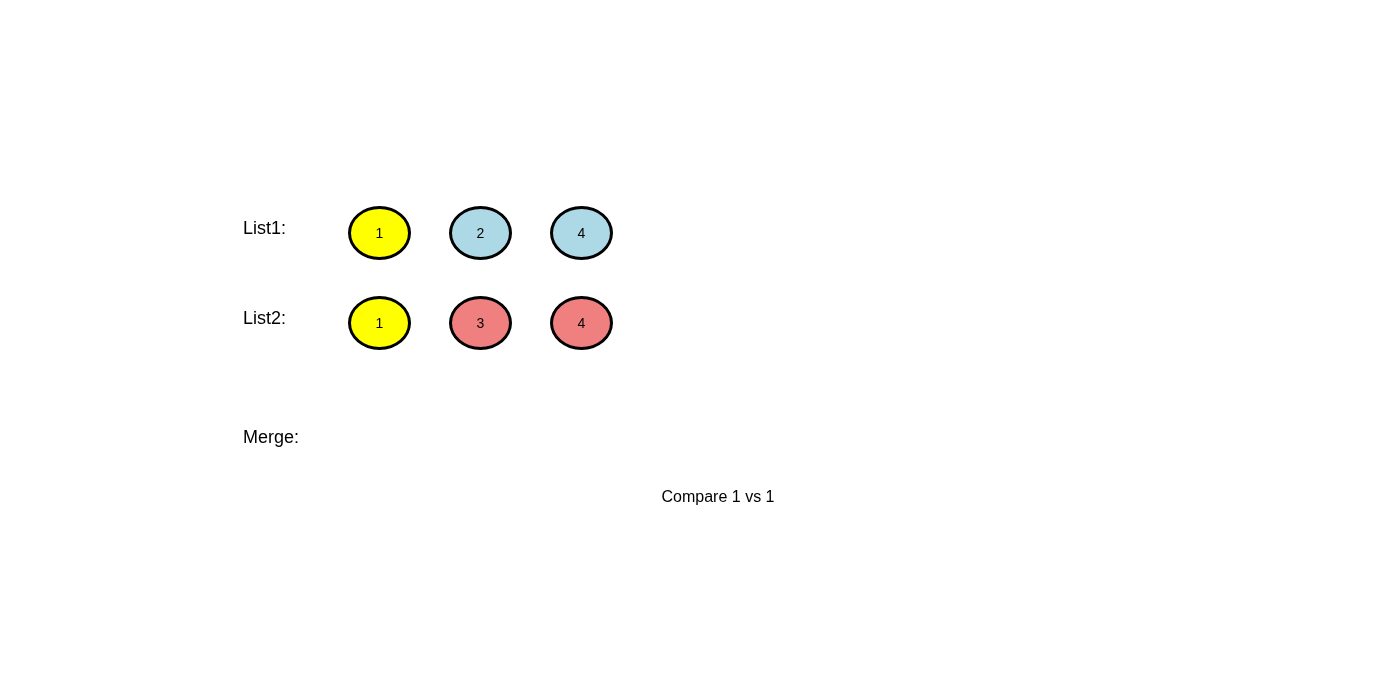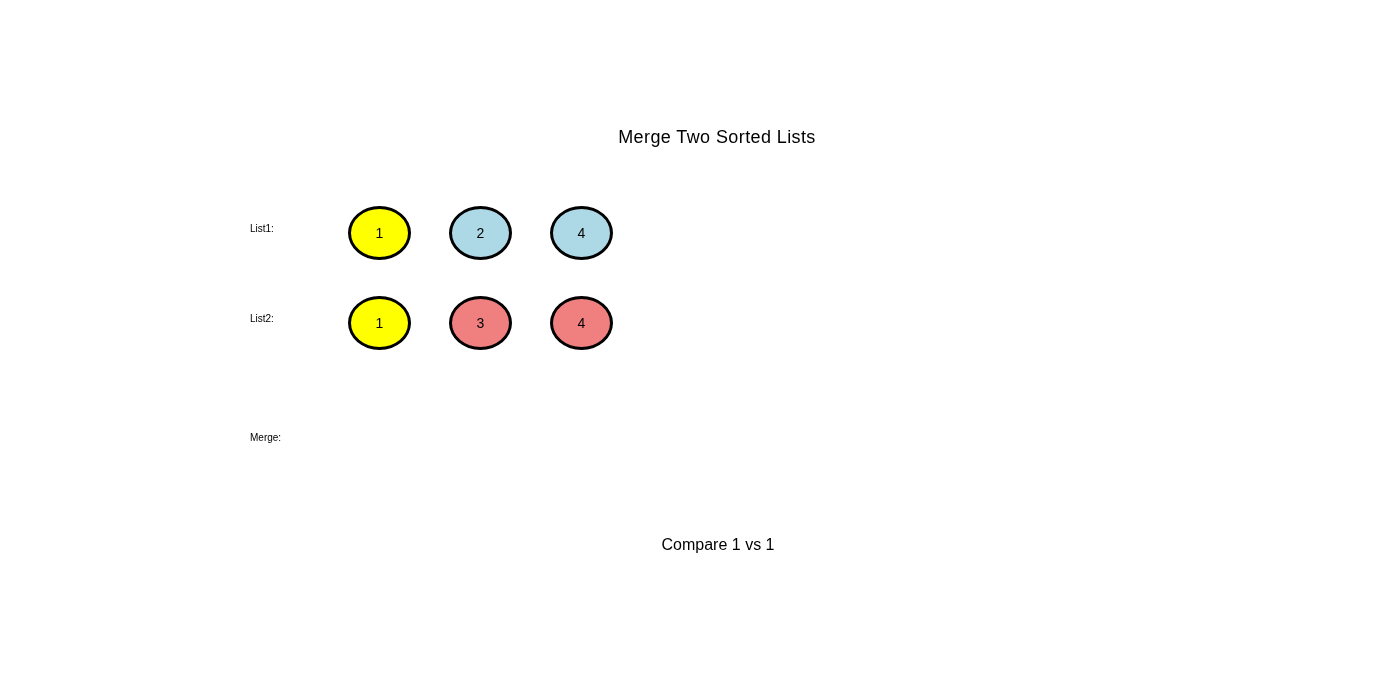--- a/index.html
+++ b/index.html
@@ -16,22 +16,22 @@
     position: absolute;
     top: 127px;
     left: 717px;
     transform: translateX(-50%);
     font-size: 18px;
     letter-spacing: 0.4px;
     white-space: nowrap;
   }
   .row-label {
     position: absolute;
-    left: 250px;
-    font-size: 10px;
+    left: 243px;
+    font-size: 18px;
     line-height: 15px;
     white-space: nowrap;
   }
   .label-list1 { top: 221px; }
   .label-list2 { top: 311px; }
   .label-merged { top: 430px; }
   .node {
     position: absolute;
     width: 63px;
     height: 54px;
@@ -43,33 +43,32 @@
     justify-content: center;
     font-size: 14px;
   }
   .r1 { top: 206px; }
   .r2 { top: 296px; }
   .c1 { left: 348px; }
   .c2 { left: 449px; }
   .c3 { left: 550px; }
   .status-text {
     position: absolute;
-    top: 536px;
+    top: 488px;
     left: 718px;
     transform: translateX(-50%);
     font-size: 16px;
     white-space: nowrap;
   }
 </style>
 </head>
 <body>
 
 <div class="canvas">
 
-  <div class="viz-title">Merge Two Sorted Lists</div>
 
   <div class="row-label label-list1">List1:</div>
 
   <div class="row-label label-list2">List2:</div>
 
   <div class="row-label label-merged">Merge:</div>
 
   <div class="node r1 c1" style="background-color: rgb(255, 255, 0);">
     <span>1</span>
   </div>

